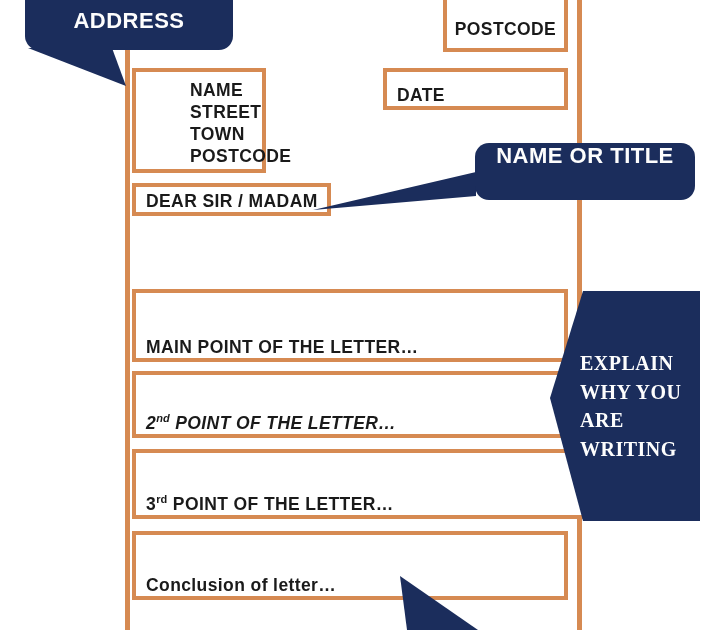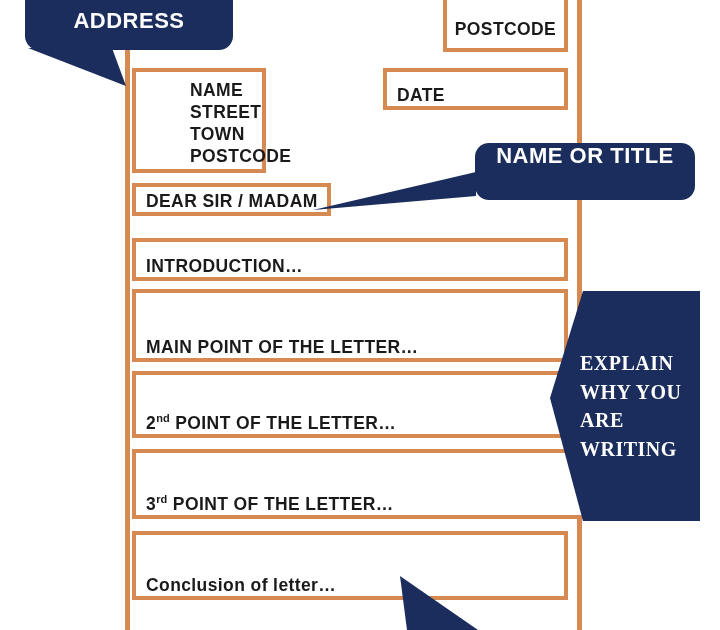--- a/index.html
+++ b/index.html
@@ -28,21 +28,21 @@
     padding-left:10px;
   }
   .obox sup{font-size:11px;letter-spacing:.2px;}
   .box-postcode{left:443px;top:-25px;width:125px;height:77px;justify-content:center;align-items:flex-end;padding:0 0 8px 0;}
   .box-sender{left:132px;top:68px;width:134px;height:105px;align-items:flex-start;padding:7px 6px 0 10px;flex-direction:column;}
   .box-sender div{line-height:22px;margin-left:44px;}
   .box-date{left:383px;top:68px;width:185px;height:42px;}
   .box-dear{left:132px;top:183px;width:199px;height:33px;}
   .box-intro{left:132px;top:238px;width:436px;height:43px;}
   .box-main{left:132px;top:289px;width:436px;height:73px;}
-  .box-2nd{left:132px;top:371px;width:436px;height:67px;}
+  .box-2nd{left:132px;top:371px;width:436px;height:67px;font-style:italic;}
   .box-3rd{left:132px;top:449px;width:513px;height:70px;}
   .box-conclusion{left:132px;top:531px;width:436px;height:69px;}
 
   
   .navy{background:var(--navy);}
   .callout{
     position:absolute;z-index:3;color:#fdfdfd;font-weight:700;letter-spacing:.5px;
     display:flex;align-items:flex-start;justify-content:center;text-align:center;
   }
   .co-address{left:25px;top:-28px;width:208px;height:78px;border-radius:14px;
@@ -81,23 +81,20 @@
   </div>
 
   <div class="obox box-date">
     <span>DATE</span>
   </div>
 
   <div class="obox box-dear">
     <span>DEAR SIR / MADAM</span>
   </div>
 
-  <div class="obox box-intro">
-    <span>INTRODUCTION…</span>
-  </div>
 
   <div class="obox box-main">
     <span>MAIN POINT OF THE LETTER…</span>
   </div>
 
   <div class="obox box-2nd">
     <span><span>2</span><sup>nd</sup><span> POINT OF THE LETTER…</span></span>
   </div>
 
   <div class="obox box-3rd">

